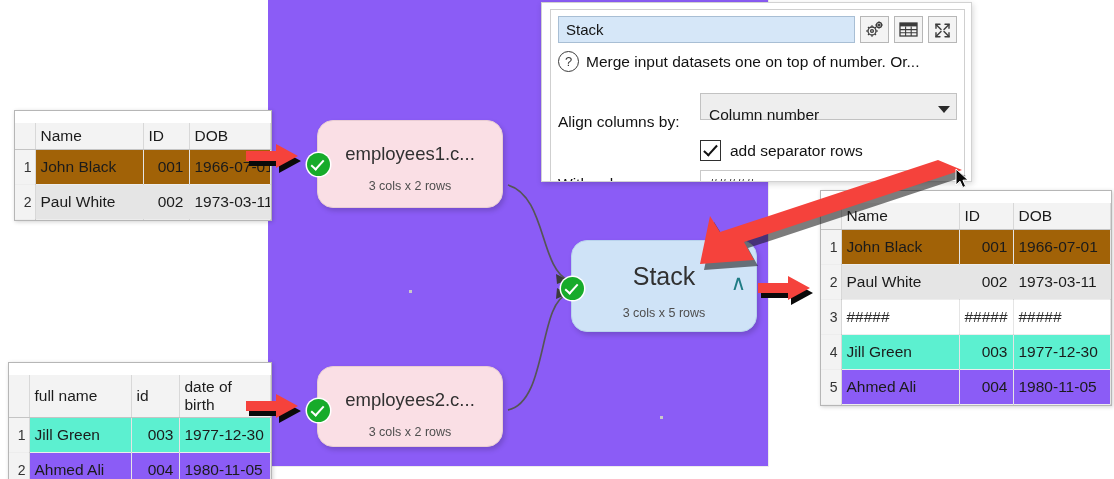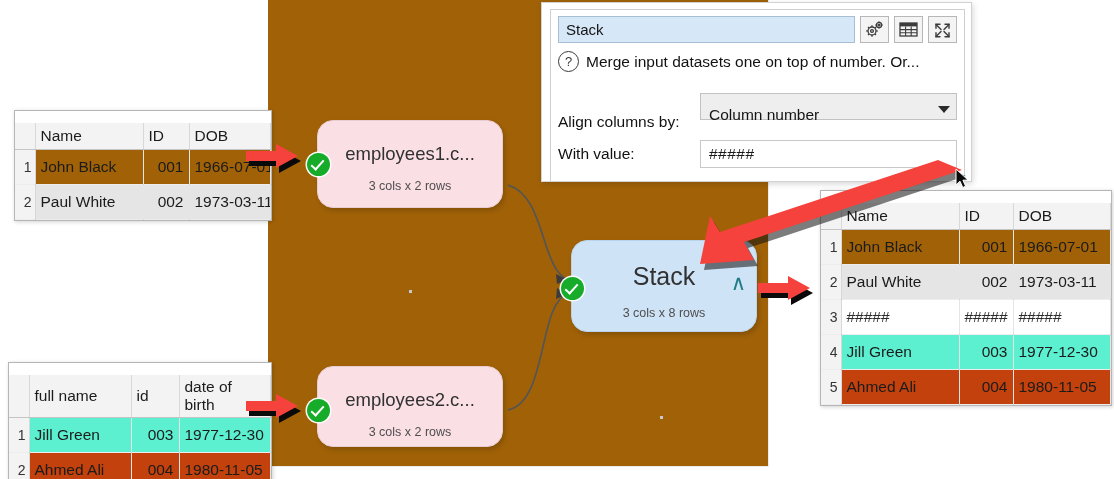--- a/index.html
+++ b/index.html
@@ -16,21 +16,21 @@
     -webkit-font-smoothing: antialiased;
   }
 
   
   #canvas {
     position: absolute;
     left: 268px;
     top: 0px;
     width: 500px;
     height: 466px;
-    background: #a16207;
+    background: #8b5cf6;
     border-right: 1px solid #ececec;
     border-bottom: 1px solid #ececec;
     overflow: hidden;
   }
   .grid-dot {
     position: absolute;
     width: 3px;
     height: 3px;
     background: #c9c9c9;
   }
@@ -147,21 +147,21 @@
     padding-right: 3px;
     border-right: 1px solid #d8d8d8;
     width: 18px;
     font-size: 14px;
   }
   .num { text-align: right; }
 
   .r-yellow-a td:not(.rownum) { background: #a16207; }
   .r-yellow-b td:not(.rownum) { background: #e5e5e5; }
   .r-teal-a   td:not(.rownum) { background: #5cf0d0; }
-  .r-teal-b   td:not(.rownum) { background: #c2410c; }
+  .r-teal-b   td:not(.rownum) { background: #8b5cf6; }
   .r-plain    td:not(.rownum) { background: #ffffff; }
   .r-plain    td { color: #2b2b2b; }
 
   #tbl-in1 { left: 14px; top: 110px; width: 258px; }
   #tbl-in2 { left: 8px;  top: 362px; width: 264px; }
   #tbl-out { left: 820px; top: 190px; width: 292px; }
 
   #tbl-in1 col.c0, #tbl-in2 col.c0, #tbl-out col.c0 { width: 20px; }
   #tbl-in1 col.c1 { width: 108px; } #tbl-in1 col.c2 { width: 46px; }
   #tbl-in2 col.c1 { width: 102px; } #tbl-in2 col.c2 { width: 48px; }
@@ -308,21 +308,21 @@
 
   <div class="node node-pink" id="node-emp2">
     <div class="badge-ok"></div>
     <div class="node-title">employees2.c...</div>
     <div class="node-sub">3 cols x 2 rows</div>
   </div>
 
   <div class="node node-blue" id="node-stack">
     <div class="badge-ok"></div>
     <div class="node-title">Stack</div>
-    <div class="node-sub">3 cols x 8 rows</div>
+    <div class="node-sub">3 cols x 5 rows</div>
     <div class="caret-out">∧</div>
   </div>
 </div>
 
 <div class="tbl" id="tbl-in1">
   <table>
     <colgroup>
         <col class="c0">
         <col class="c1">
         <col class="c2">
@@ -488,20 +488,24 @@
     </div>
 
     <div class="dlg-field">
       <span class="dlg-label" id="align-label">Align columns by:</span>
       <div class="dlg-select">
         <span class="sel-val">Column number</span>
         <span class="caret-dn"></span>
       </div>
     </div>
 
+    <div class="dlg-check-row">
+      <span class="chkbox"></span>
+      <span class="dlg-check-label">add separator rows</span>
+    </div>
 
     <div class="dlg-field">
       <span class="dlg-label" id="withvalue-label">With value:</span>
       <div class="dlg-input">#####</div>
     </div>
 
   </div>
 </div>
 
 <svg class="annot" style="left:246px; top:140px;" width="80" height="48">

